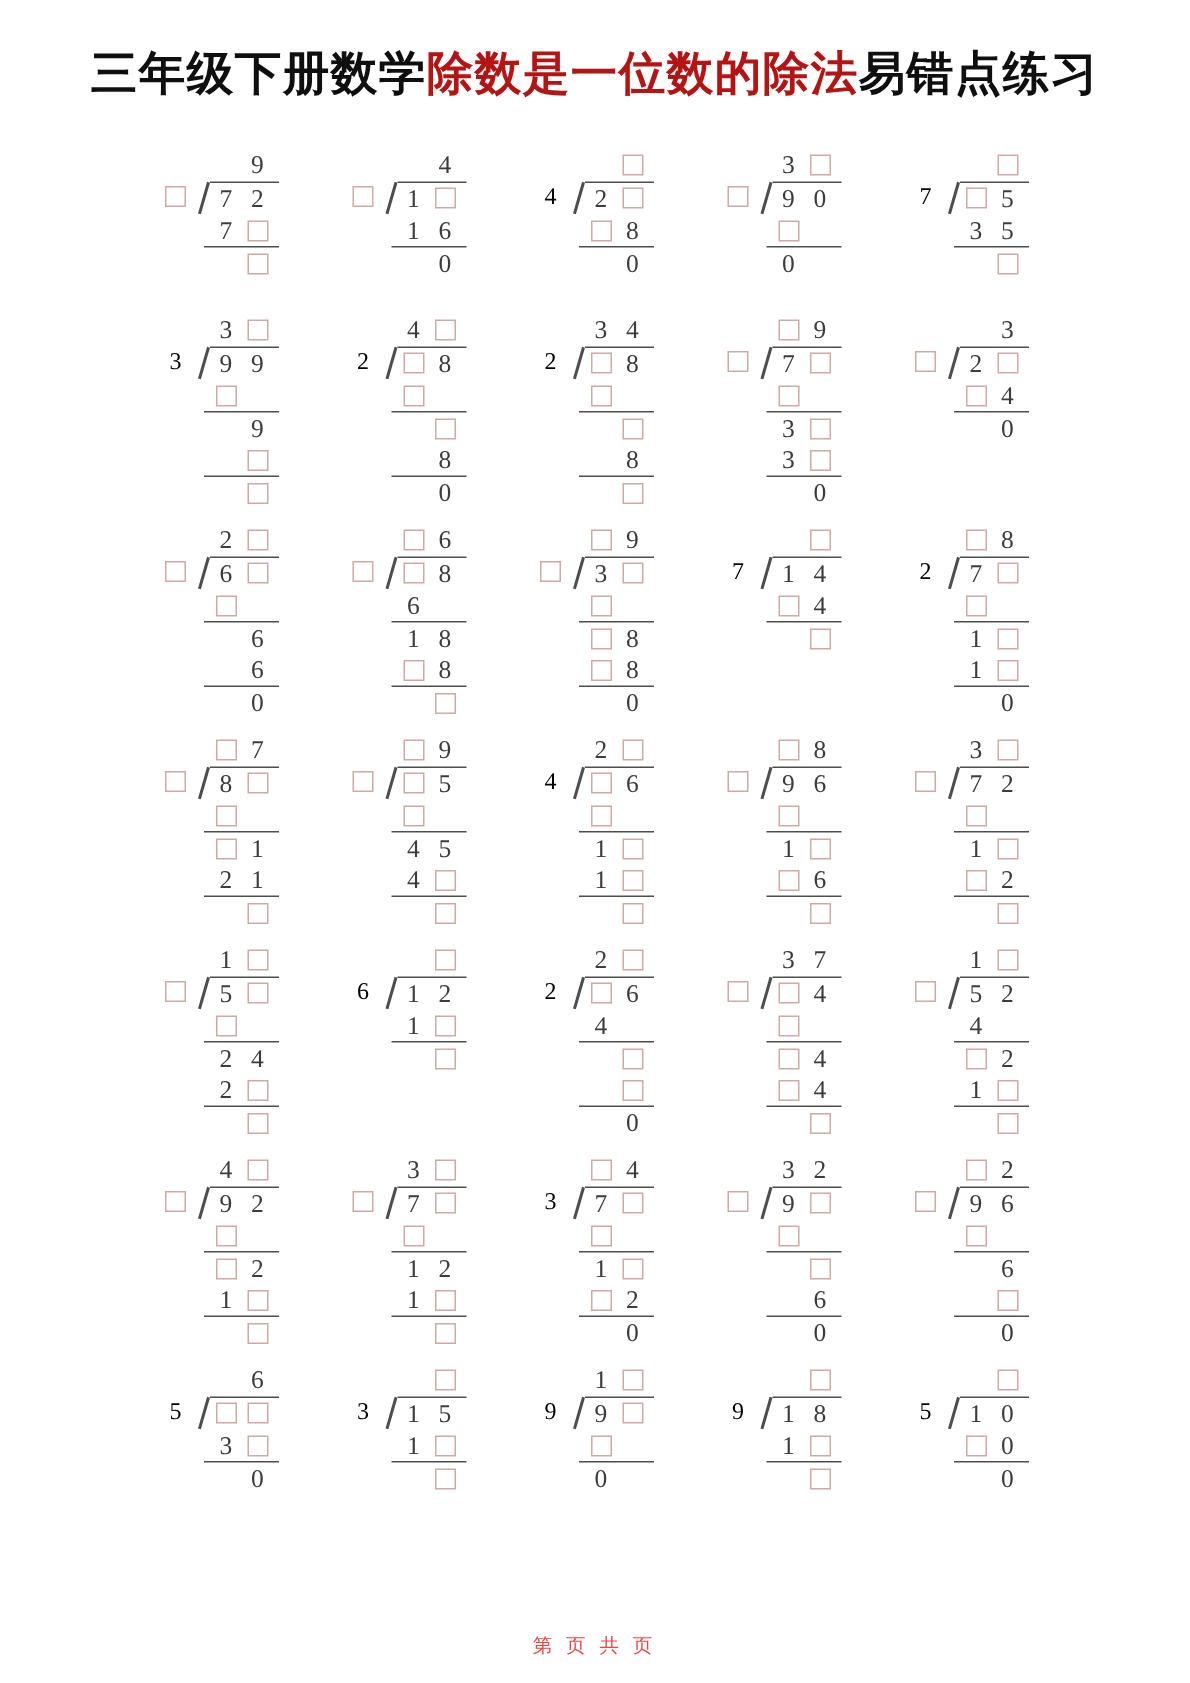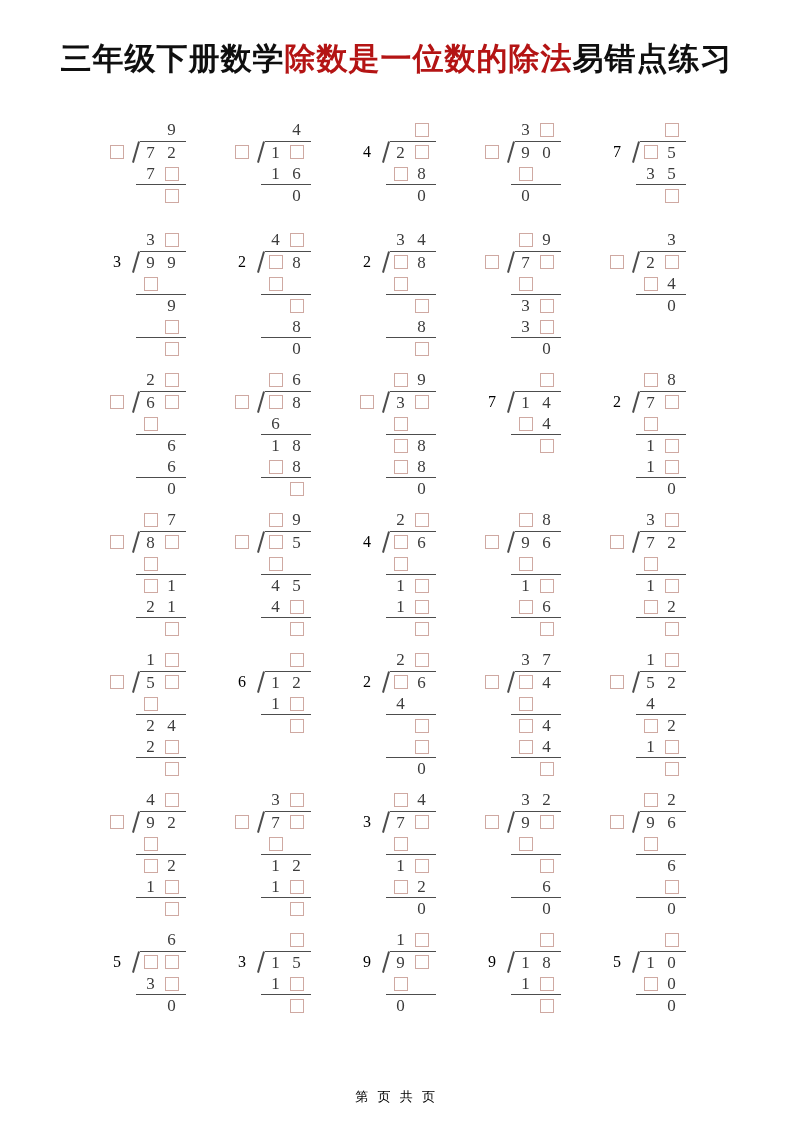--- a/index.html
+++ b/index.html
@@ -4,21 +4,21 @@
 <style>
   html,body{margin:0;padding:0;background:#ffffff;}
   .page{
     position:relative;
     width:793px;height:1122px;
     background:#ffffff;
     font-family:"Liberation Serif",serif;
     overflow:hidden;
   }
   .title{
-    margin:12px;
+    margin:2px;
     padding-top:24px;
     height:46px;
     line-height:46px;
     text-align:center;
     font-family:"Liberation Sans",sans-serif;
     font-weight:900;
     font-size:31px;
     letter-spacing:1px;
     color:#0f0f0f;
     white-space:nowrap;
@@ -48,21 +48,21 @@
   }
   .box{
     display:inline-block;width:12px;height:12px;
     border:1.5px solid var(--box-color,#cfa9a2);
     background:#ffffff;
     vertical-align:middle;margin-top:-3px;
   }
   .footer{
     position:absolute;left:0;right:0;bottom:16px;
     text-align:center;
-    font-size:13px;color:#000000;letter-spacing:3px;
+    font-size:13px;color:#ef4444;letter-spacing:3px;
     white-space:pre;
   }
 </style>
 </head>
 <body>
 
 <div class="page">
   <h1 class="title"><span>三年级下册数学</span><span class="hl">除数是一位数的除法</span><span>易错点练习</span></h1>
   <div class="grid">
       <div class="grid-row first">

